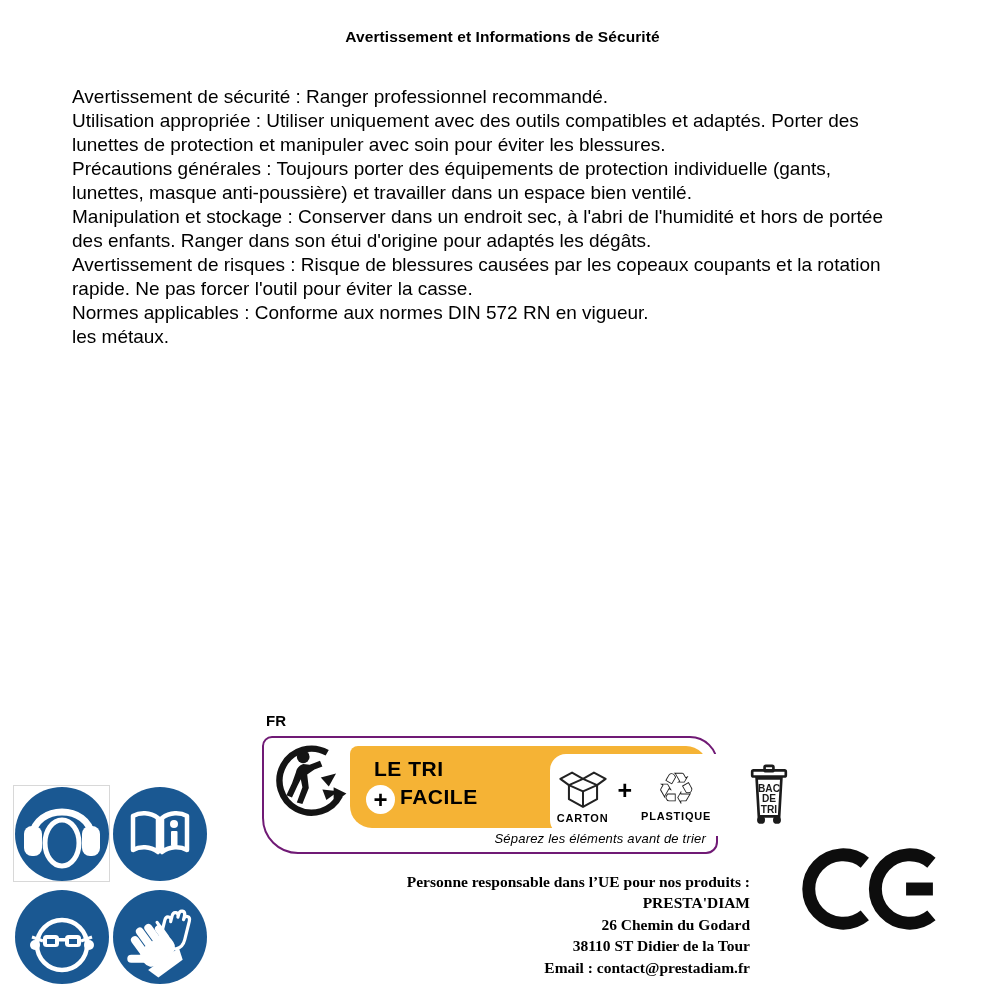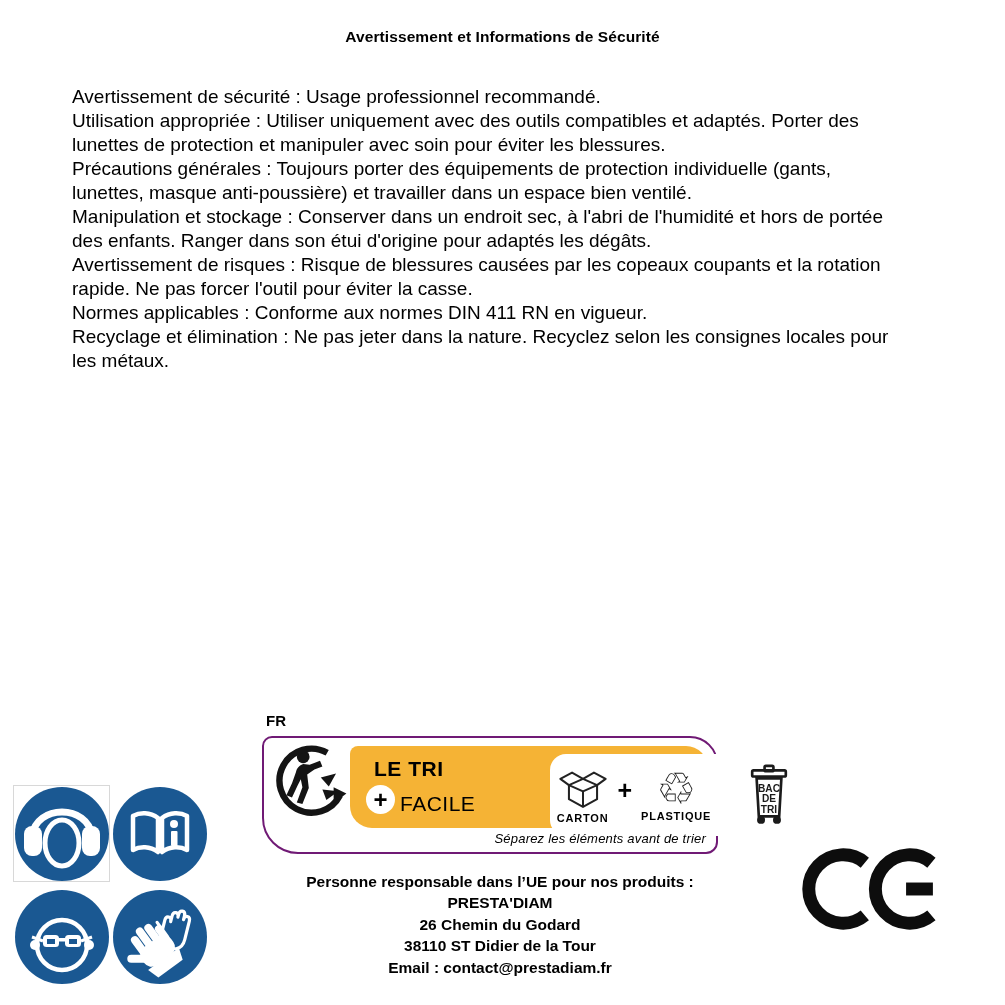--- a/index.html
+++ b/index.html
@@ -14,70 +14,69 @@
 
   
   .fr-code{position:absolute;left:266px;top:712px;font-size:15px;font-weight:bold;text-align:right;}
   .tri-label{position:absolute;left:262px;top:736px;width:456px;height:118px;
              background:#fff;border:2px solid #701a75;box-sizing:border-box;
              border-radius:10px 28px 12px 36px;}
   .triman{position:absolute;left:12px;top:6px;}
   .yellow-panel{position:absolute;left:86px;top:8px;width:358px;height:82px;
                 background:#F5B335;border-radius:8px 22px 8px 22px;}
   .letri{position:absolute;left:24px;top:11px;font-size:21px;font-weight:bold;letter-spacing:.5px;}
-  .facile{position:absolute;left:50px;top:46px;font-size:21px;font-weight:normal;letter-spacing:.5px;}
+  .facile{position:absolute;left:50px;top:39px;font-size:21px;font-weight:bold;letter-spacing:.5px;}
   .plus-circle{position:absolute;left:16px;top:39px;width:29px;height:29px;border-radius:50%;
                background:#fff;display:flex;align-items:center;justify-content:center;
                font-size:24px;font-weight:bold;line-height:1;}
   .white-band{position:absolute;left:200px;top:8px;width:174px;height:82px;background:#fff;
               border-radius:16px 0 0 16px;display:flex;align-items:center;justify-content:center;
               gap:9px;padding-right:6px;box-sizing:border-box;}
   .band-tip{position:absolute;left:374px;top:8px;width:0;height:0;
             border-top:41px solid transparent;border-bottom:41px solid transparent;
             border-left:16px solid #fff;}
   .material{display:flex;flex-direction:column;align-items:center;gap:1px;}
   .mat-label{font-size:11px;font-weight:bold;letter-spacing:.8px;}
   .mat-plus{font-size:25px;font-weight:bold;margin-top:-10px;}
   .recycle-glyph{font-size:44px;line-height:40px;color:#1b1b1b;}
   .bin-svg{position:absolute;left:396px;top:12px;}
   .tri-footer{position:absolute;right:10px;top:93px;font-size:13px;font-style:italic;
               font-weight:500;letter-spacing:.2px;}
 
   
-  .contact{position:absolute;left:250px;top:871px;width:500px;text-align:center;
-           font-size:15.5px;font-weight:bold;line-height:21.4px;}
+  .contact{position:absolute;left:250px;top:871px;width:500px;text-align:right;
+           font-size:15.5px;font-weight:bold;line-height:21.4px;font-family:Liberation Serif, serif;}
 
   
   .picto{position:absolute;width:96px;height:96px;}
   .sticker{position:absolute;left:13px;top:785px;width:97px;height:97px;
            border:1px solid #d8d8d8;box-sizing:border-box;}
   #p1{left:14px;top:786px;} #p2{left:112px;top:786px;}
   #p3{left:14px;top:889px;} #p4{left:112px;top:889px;}
 
   .ce{position:absolute;left:796px;top:839px;}
 </style>
 </head>
 <body>
 
 <div class="page">
 
   <div class="title">Avertissement et Informations de Sécurité</div>
 
   <div class="body-text">
-    <div class="line">Avertissement de sécurité : Usage professionnel recommandé.</div>
+    <div class="line">Avertissement de sécurité : Ranger professionnel recommandé.</div>
     <div class="line">Utilisation appropriée : Utiliser uniquement avec des outils compatibles et adaptés. Porter des</div>
     <div class="line">lunettes de protection et manipuler avec soin pour éviter les blessures.</div>
     <div class="line">Précautions générales : Toujours porter des équipements de protection individuelle (gants,</div>
     <div class="line">lunettes, masque anti-poussière) et travailler dans un espace bien ventilé.</div>
     <div class="line">Manipulation et stockage : Conserver dans un endroit sec, à l'abri de l'humidité et hors de portée</div>
     <div class="line">des enfants. Ranger dans son étui d'origine pour adaptés les dégâts.</div>
     <div class="line">Avertissement de risques : Risque de blessures causées par les copeaux coupants et la rotation</div>
     <div class="line">rapide. Ne pas forcer l'outil pour éviter la casse.</div>
-    <div class="line">Normes applicables : Conforme aux normes DIN 411 RN en vigueur.</div>
-    <div class="line">Recyclage et élimination : Ne pas jeter dans la nature. Recyclez selon les consignes locales pour</div>
+    <div class="line">Normes applicables : Conforme aux normes DIN 572 RN en vigueur.</div>
     <div class="line">les métaux.</div>
   </div>
 
   <div class="fr-code">FR</div>
 
   <div class="tri-label">
 
     <svg class="triman" width="72" height="80" viewBox="0 0 90 96">
       <g fill="#141414" stroke="none">
         <circle cx="34" cy="14" r="8"></circle>

